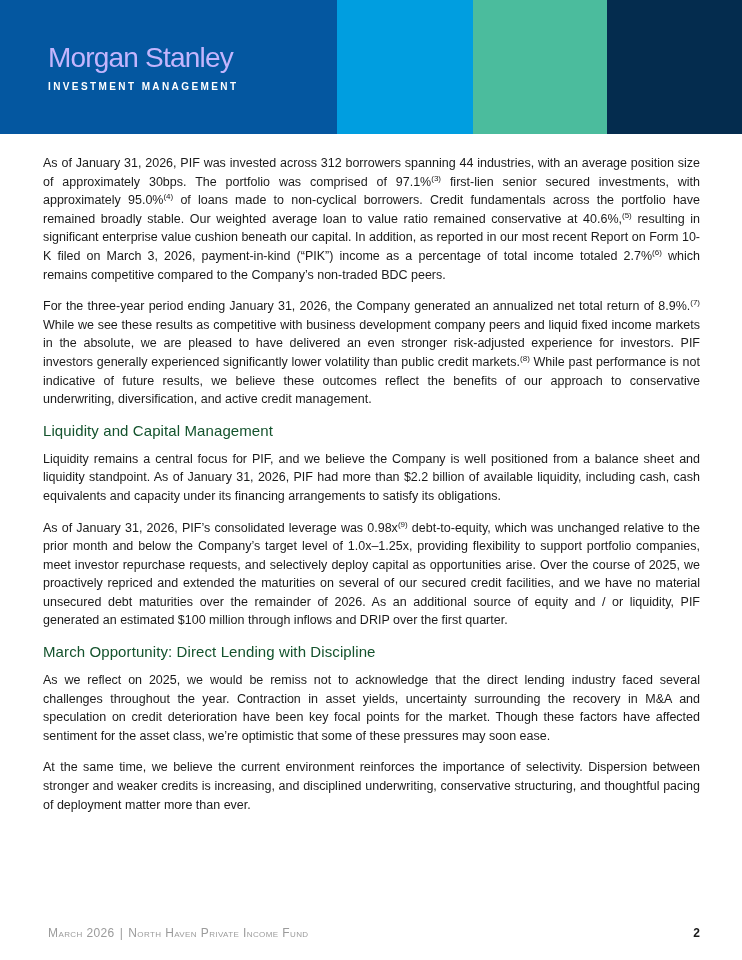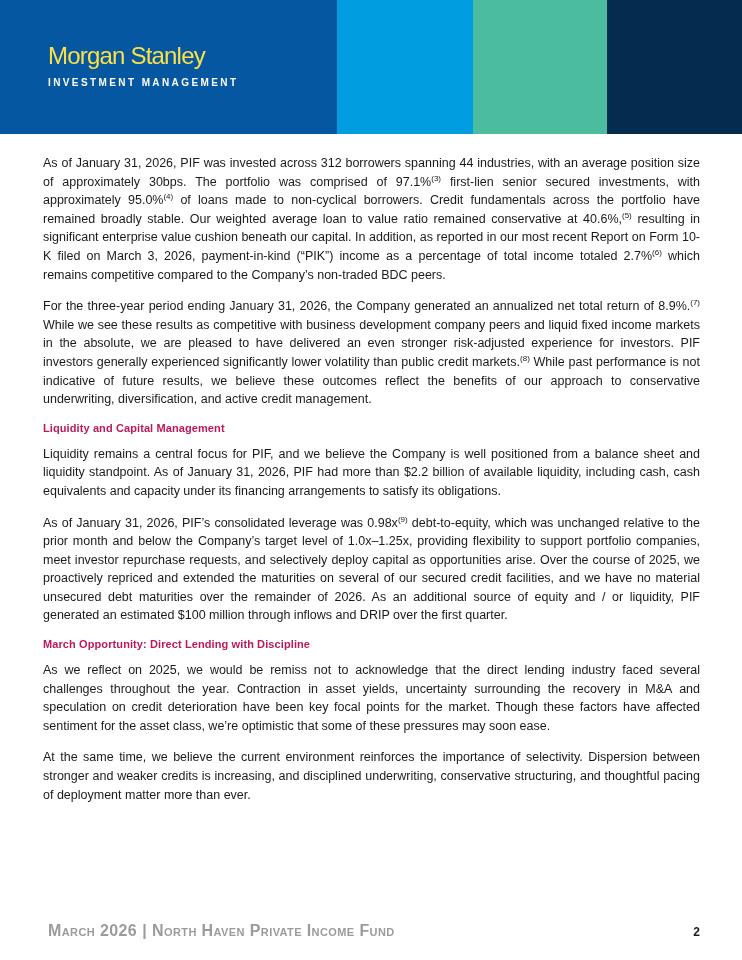--- a/index.html
+++ b/index.html
@@ -29,22 +29,22 @@
     background: var(--brand_primary_blue, #0457A0);
     display: flex;
     align-items: flex-start;
   }
   .band-lightblue { width: 136px; background: var(--brand_light_blue, #009EE0); }
   .band-teal      { width: 134px; background: var(--brand_teal, #4BBC9D); }
   .band-navy      { width: 135px; background: var(--brand_navy, #042C4E); }
 
   .logo-wrap { padding: 44px 0 0 48px; }
   .logo {
-    color: #fde047;
-    font-size: 24px;
+    color: #c4b5fd;
+    font-size: 28px;
     font-weight: 500;
     letter-spacing: -0.8px;
     line-height: 1;
   }
   .division {
     margin-top: 10px;
     color: #ffffff;
     font-size: 10px;
     font-weight: 700;
     letter-spacing: 2.4px;
@@ -63,42 +63,41 @@
     text-align: justify;
     color: var(--text, #1a1a1a);
   }
   main p sup {
     font-size: 8px;
     line-height: 0;
     vertical-align: super;
   }
   main h2 {
     margin: 6px 0 11px 0;
-    font-size: 11px;
-    font-weight: 700;
-    color: #be185d;
+    font-size: 15px;
+    font-weight: 400;
+    color: #14532d;
     letter-spacing: 0.1px;
   }
 
   
   .page-footer {
     position: absolute;
     left: 48px;
     right: 42px;
     bottom: 20px;
     display: flex;
     justify-content: space-between;
     align-items: baseline;
   }
   .footer-left {
     font-variant: small-caps;
-    font-size: 16px;
+    font-size: 12px;
     letter-spacing: 0.4px;
     color: var(--footer_gray, #9B9B9B);
-    font-weight: bold;
   }
   .footer-sep { padding: 0 5px; }
   .page-number {
     font-size: 12px;
     font-weight: 700;
     color: #1a1a1a;
   }
 </style>
 </head>
 <body>

